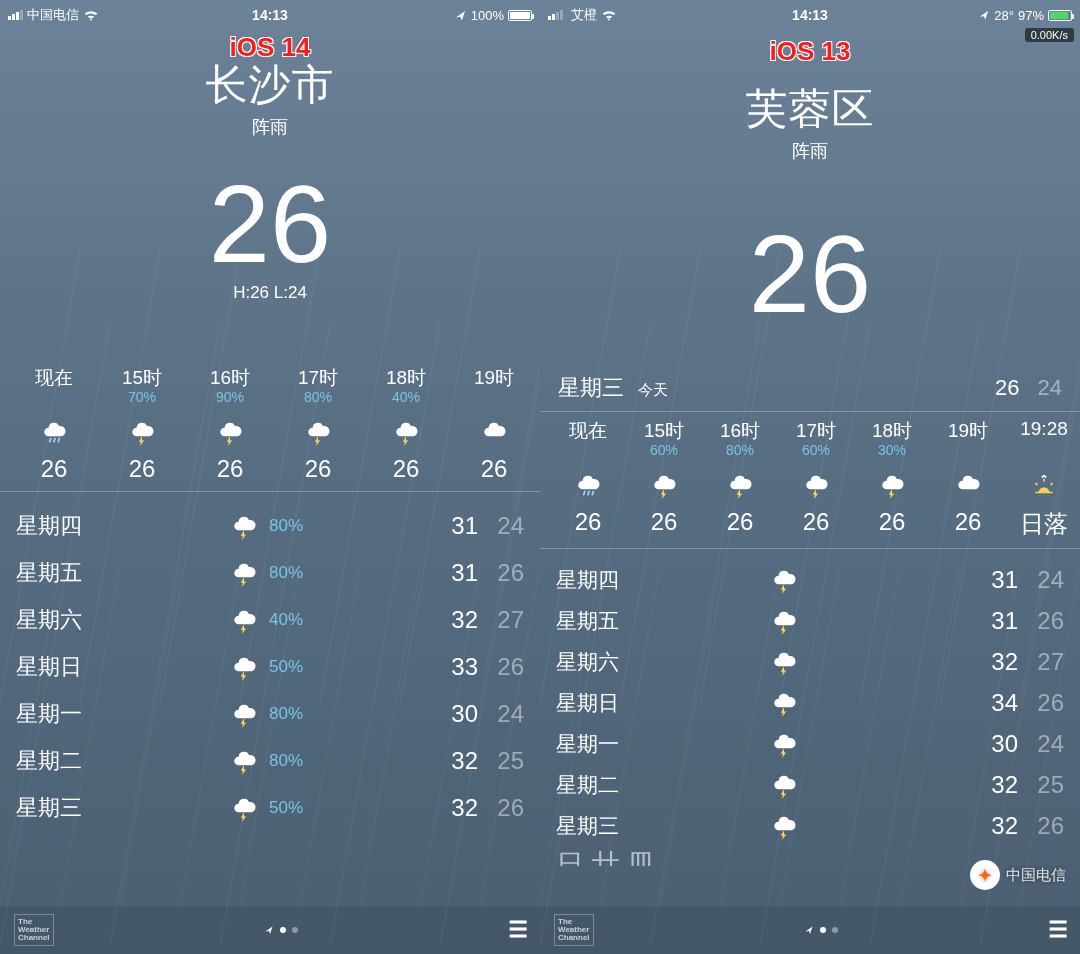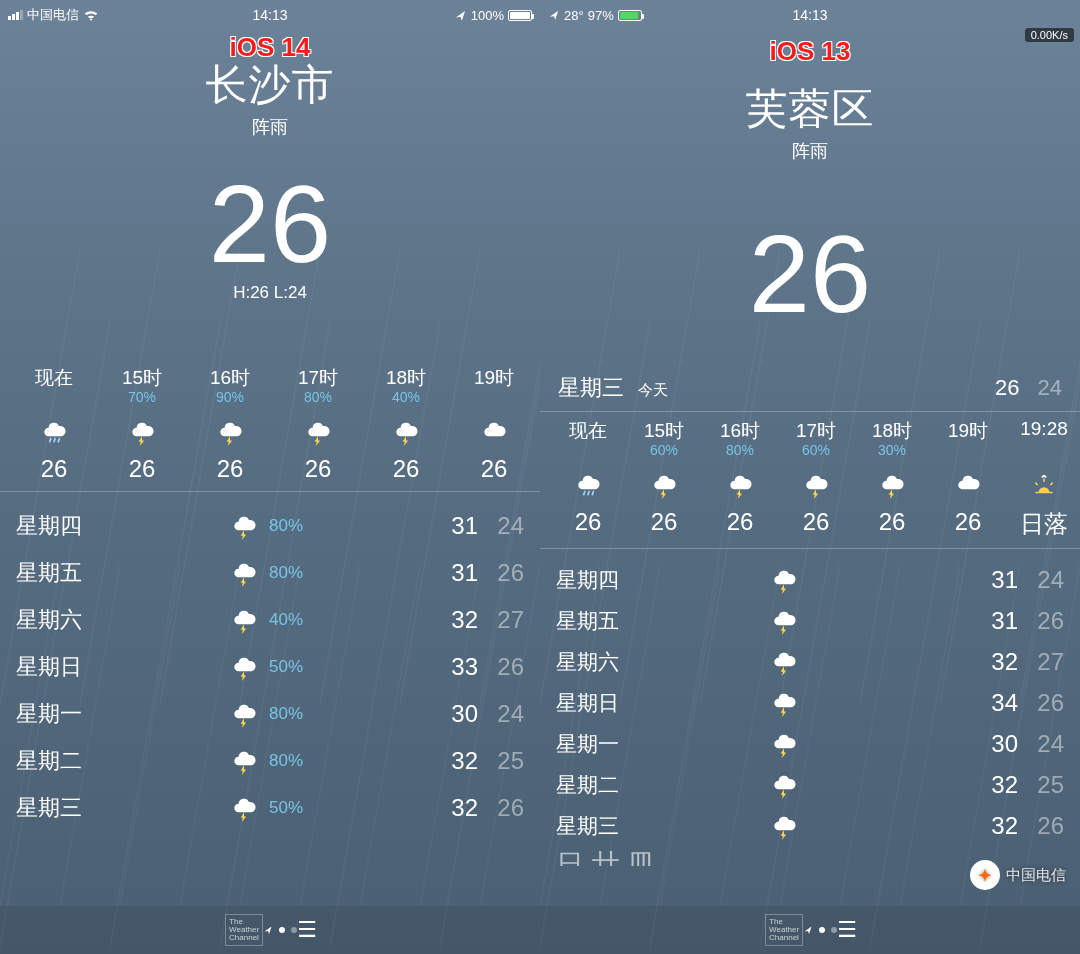--- a/index.html
+++ b/index.html
@@ -27,21 +27,21 @@
       linear-gradient(100deg, transparent 69.5%, rgba(255,255,255,0.05) 70%, transparent 70.5%);
     background-size: 80px 100%, 110px 100%, 60px 100%;
     pointer-events:none;
   }
   .statusbar {
     height: 28px; display:flex; align-items:center;
     padding: 2px 8px 0 8px; font-size: 13px; font-weight: 500;
     position: relative;
   }
   .sb-left { display:flex; align-items:center; gap:4px; flex:1; }
-  .sb-center { position:absolute; left:50%; transform:translateX(-50%); font-size:14px; font-weight:400;}
+  .sb-center { position:absolute; left:50%; transform:translateX(-50%); font-size:14px; font-weight:700;}
   .sb-right { display:flex; align-items:center; gap:4px; justify-content:flex-end;text-align:right; }
   .sig { display:flex; gap:1px; align-items:flex-end; }
   .sig b { width:3px; background:#fff; display:block; }
   .battery { width:24px; height:11px; border:1px solid #fff; border-radius:2px; position:relative; }
   .battery::after { content:""; position:absolute; right:-3px; top:3px; width:2px; height:5px; background:#fff; border-radius:0 1px 1px 0;}
   .battery .fill { position:absolute; left:1px; top:1px; bottom:1px; background:#fff; border-radius:1px; }
   .battery.charging .fill { background:#4cd964; }
   .speed-badge { position:absolute; right:6px; top:28px; background:rgba(0,0,0,0.55); color:#fff; font-size:11px; padding:1px 6px; border-radius:3px; }
   .version-label { text-align:center; font-size:26px; font-weight:800; color:#ff1a1a; text-shadow: -1px -1px 0 #fff, 1px -1px 0 #fff, -1px 1px 0 #fff, 1px 1px 0 #fff; margin-top:4px;}
   .city { text-align:center; font-size:42px; font-weight:300; margin-top:-6px; letter-spacing:1px;}
@@ -65,21 +65,21 @@
   .hour .tp { font-size:24px; font-weight:300; }
   .daily { padding: 4px 16px 0 16px; }
   .drow { display:flex; align-items:center; height:47px; font-size:22px; font-weight:300;}
   .drow.small { height:41px; font-size:21px; }
   .drow .day { width:120px; }
   .drow .dic { width:40px; font-size:20px; text-align:left; }
   .drow .dpct { width:60px; font-size:17px; color:#78c4e6; font-weight:500;}
   .drow .sp { flex:1; }
   .drow .hi { width:56px; text-align:right; font-size:24px;}
   .drow .lo { width:46px; text-align:right; font-size:24px; color:rgba(255,255,255,0.45);}
-  .bottombar { position:absolute; left:0; right:0; bottom:0; height:48px; display:flex; align-items:center; justify-content:center; padding:0 14px; background:rgba(0,0,0,0.08);}
+  .bottombar { position:absolute; left:0; right:0; bottom:0; height:48px; display:flex; align-items:center; justify-content:space-between; padding:0 14px; background:rgba(0,0,0,0.08);font-weight:bold;}
   .twc { font-size:8px; line-height:1; color:rgba(255,255,255,0.7); border:1px solid rgba(255,255,255,0.3); padding:3px; text-align:left; }
   .dots { display:flex; gap:6px; align-items:center; }
   .dots .d { width:6px;height:6px;border-radius:50%;background:rgba(255,255,255,0.4);}
   .dots .d.on { background:#fff; }
   .list-icon { font-size:22px; letter-spacing:-2px;}
   .truncated-row { padding-left:16px; font-size:28px; font-weight:300; opacity:0.6; height:20px; overflow:hidden;}
   .watermark { position:absolute; right:14px; bottom:64px; display:flex; align-items:center; gap:6px; color:rgba(255,255,255,0.85); font-size:15px; z-index:5; text-shadow:0 0 4px rgba(0,0,0,0.5);}
   .wm-logo { width:30px;height:30px;border-radius:50%;background:#fff;color:#f60;display:flex;align-items:center;justify-content:center;font-size:16px;font-weight:bold;}
   svg { display:block; }
   .apple-glyph { font-size:12px; }
@@ -322,20 +322,35 @@
         </svg>
       <span class="d on"></span>
         <span class="d"></span>
     </div>
     <div class="list-icon">☰</div>
   </div>
 </div>
 
 <div class="phone">
   <div class="statusbar">
+    <div class="sb-left">
+      <span class="sig">
+          <b style="height:4px"></b>
+          <b style="height:6px"></b>
+          <b style="height:8px;opacity:.3"></b>
+          <b style="height:10px;opacity:.3"></b>
+        </span>
+      <span class="apple-glyph"></span>
+      <span>艾橙</span>
+      <span>
+          <svg width="16" height="14" viewBox="0 0 20 16">
+            <use href="#i-wifi"></use>
+          </svg>
+        </span>
+    </div>
     <div class="sb-center">14:13</div>
     <div class="sb-right">
       <span>
           <svg width="12" height="12" viewBox="0 0 20 20">
             <use href="#i-nav"></use>
           </svg>
         </span>
       <span>28°</span>
       <span>97%</span>
       <span class="battery charging">

